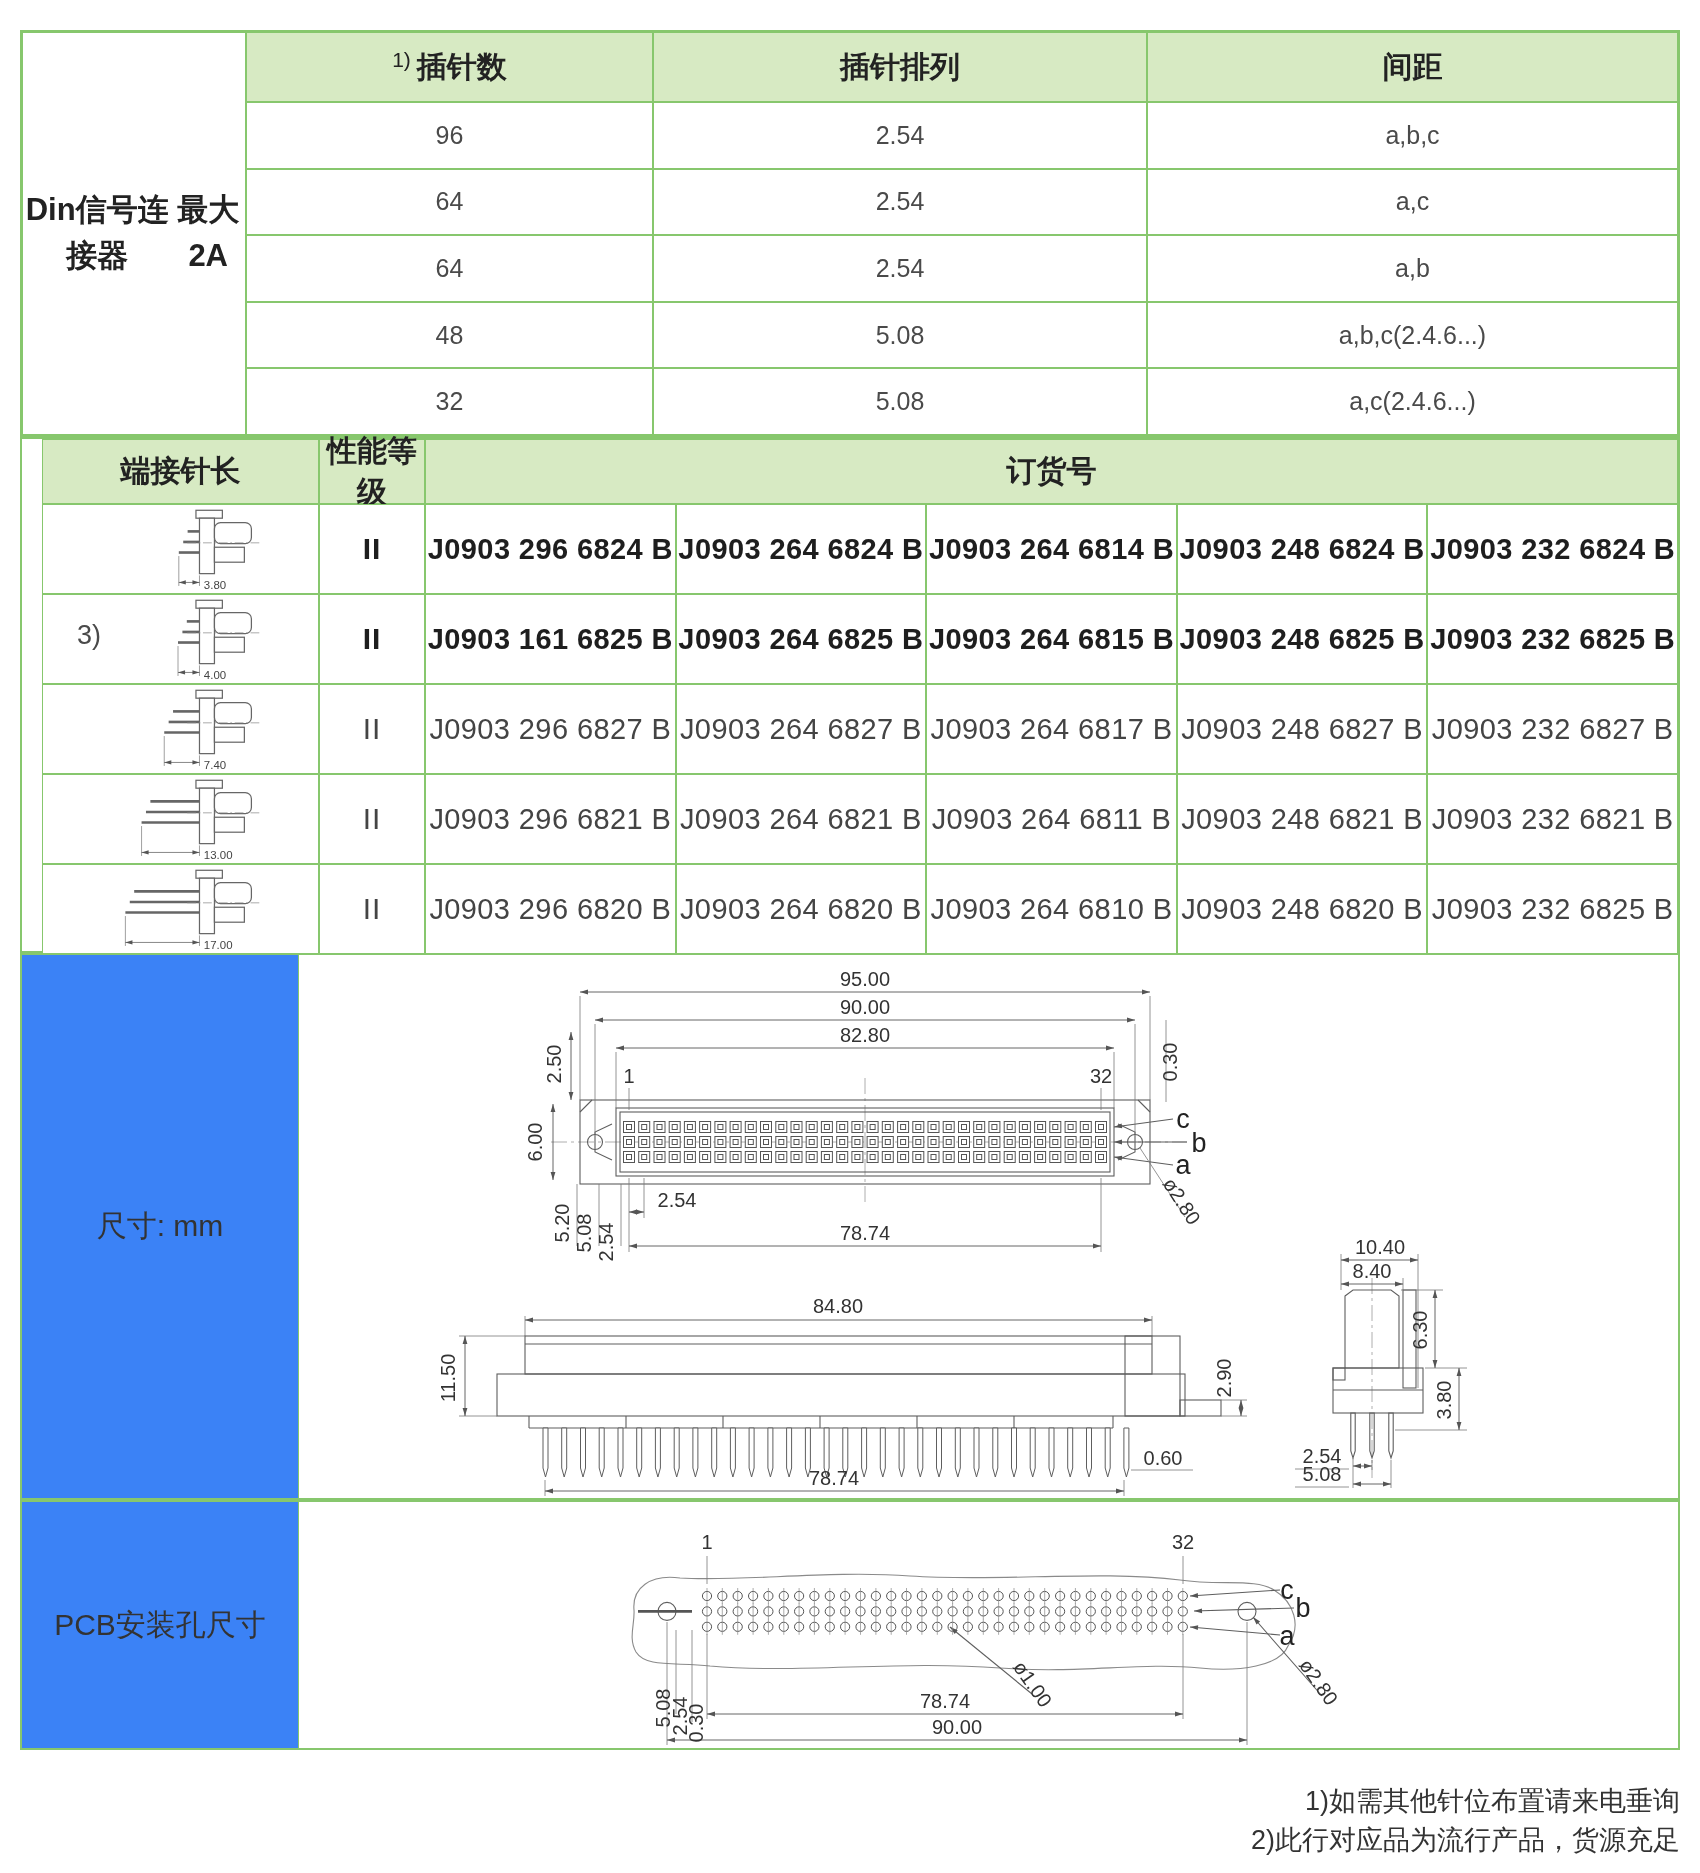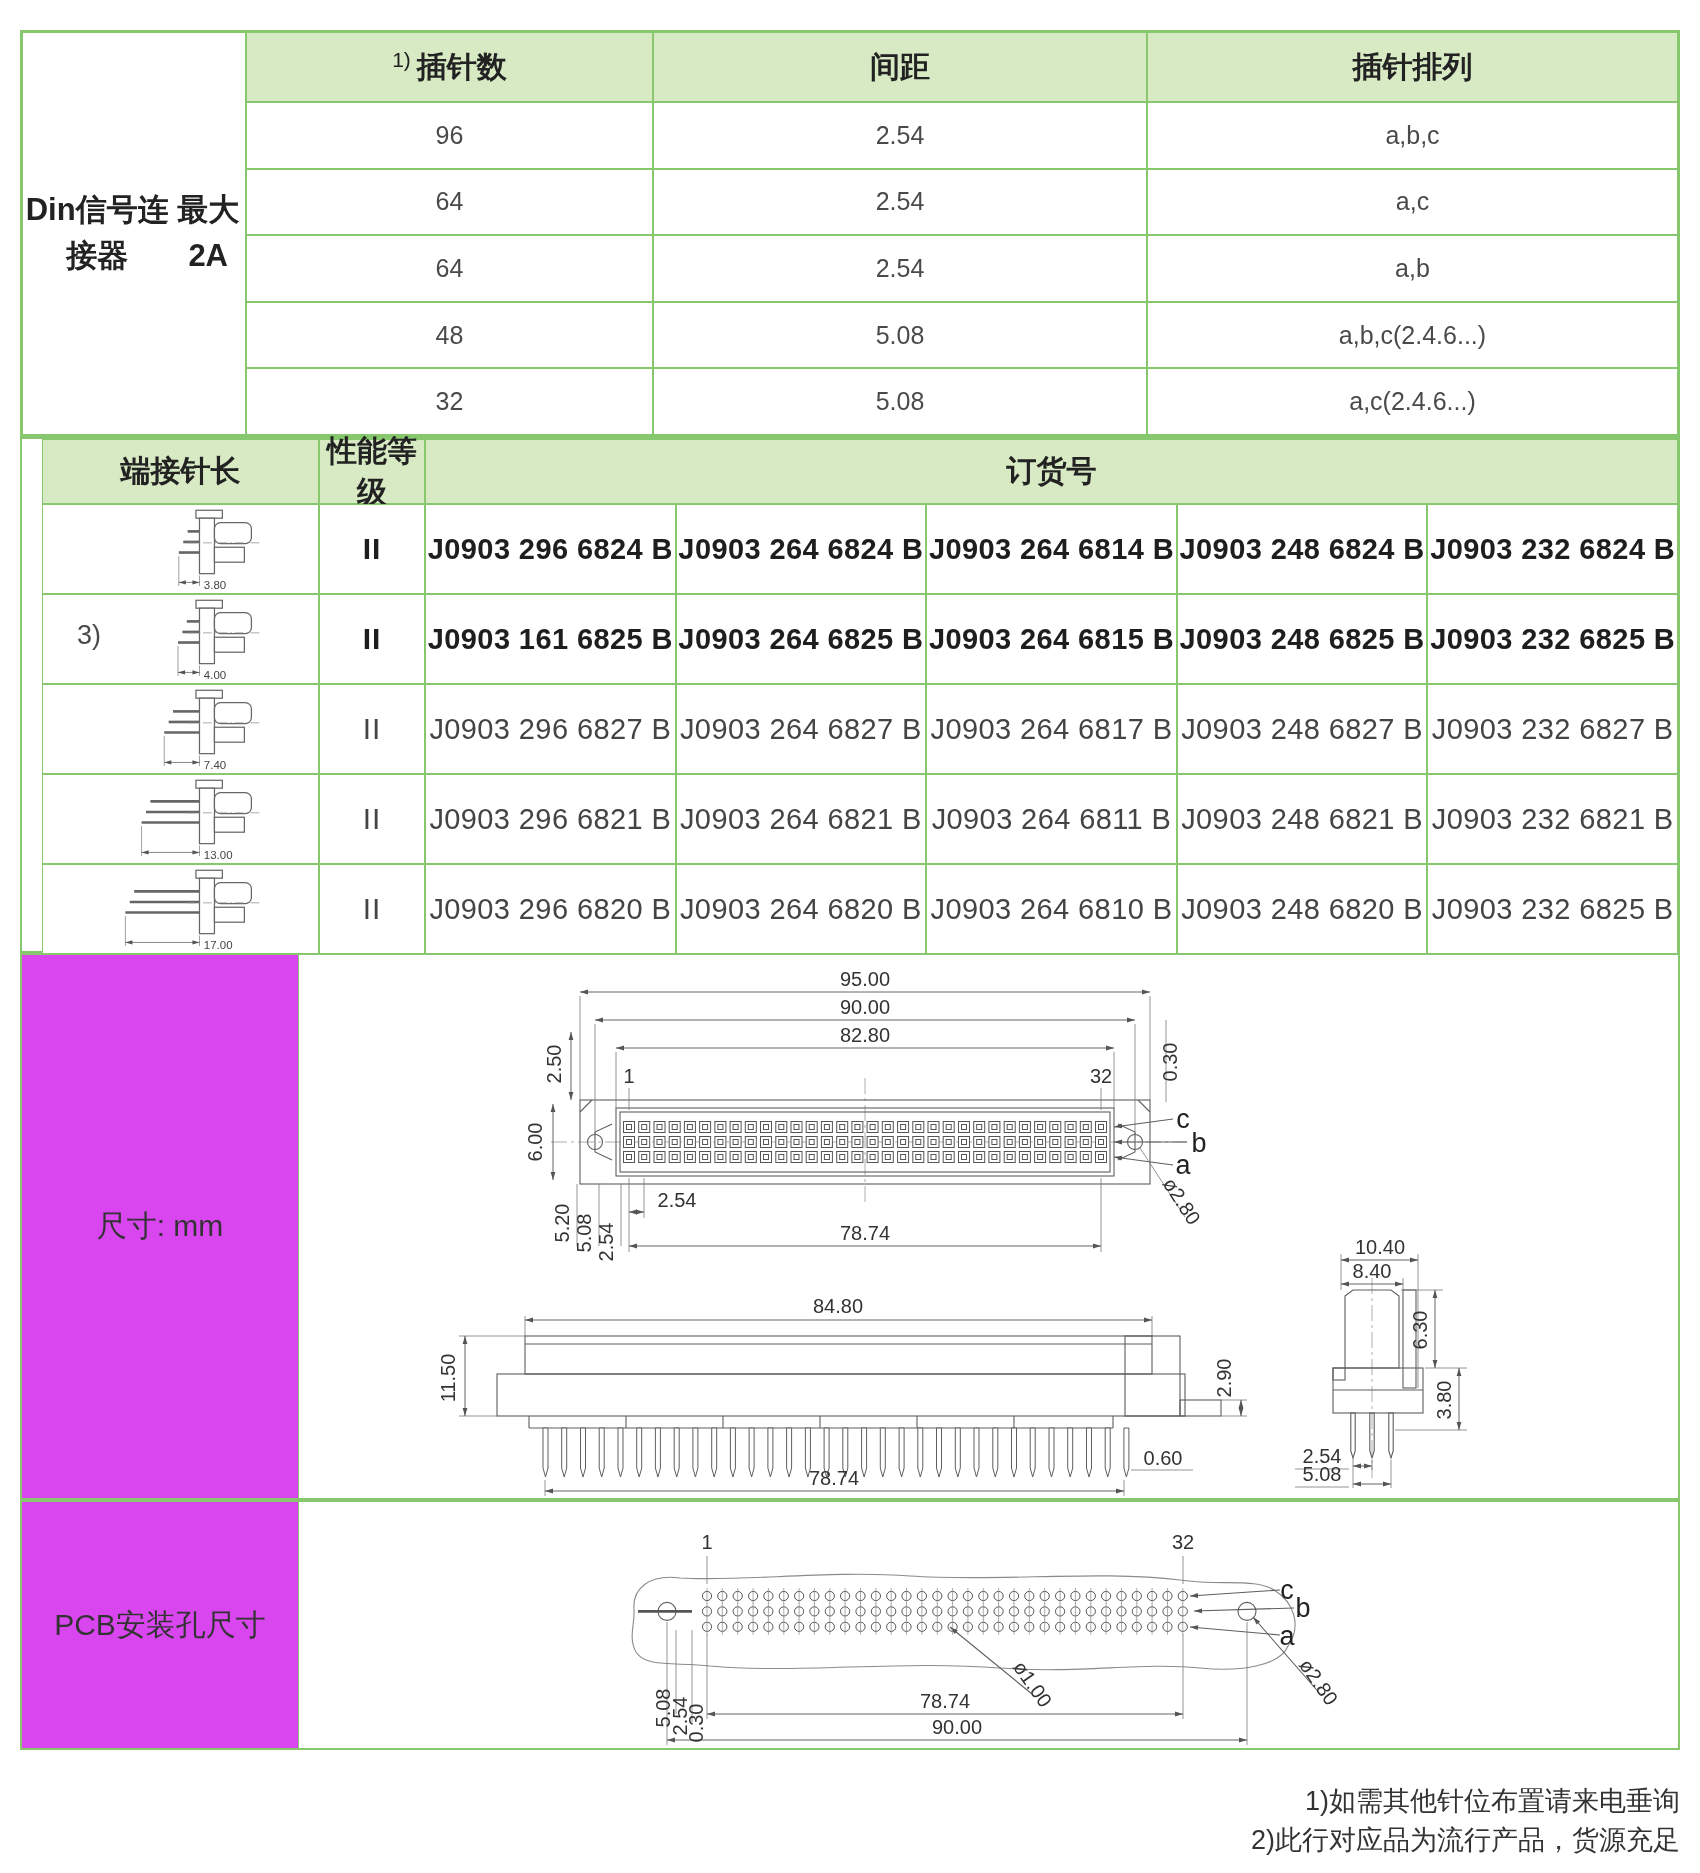--- a/index.html
+++ b/index.html
@@ -20,21 +20,21 @@
   .sup{font-size:21px; font-weight:normal; margin-right:6px; transform:translateY(-7px); display:inline-block;}
 
   .t2{left:20px; top:437px; width:1660px; height:516px;
       grid-template-columns:277px 106px repeat(5,1fr);
       grid-template-rows:65px repeat(5,1fr);padding-left:20px;}
   .t2 .ord{font-size:29px; color:#444; letter-spacing:.4px; white-space:nowrap;}
   .t2 .grade{font-size:30px; letter-spacing:1px; color:#444;}
   .t2 .b{font-weight:bold; color:#1e1e1e;}
   .note3{position:absolute; left:34px; top:50%; transform:translateY(-60%); font-size:27px; color:#4a4a4a;}
 
-  .sec{left:20px; width:1660px; position:absolute; display:grid; grid-template-columns:277px auto; border:2.5px solid var(--bd); background:#d946ef;}
+  .sec{left:20px; width:1660px; position:absolute; display:grid; grid-template-columns:277px auto; border:2.5px solid var(--bd); background:#3b82f6;}
   .sec-dim{top:953px; height:547px;}
   .sec-pcb{top:1500px; height:250px;}
   .sec .lbl{border-right:1px solid var(--bd); display:flex; align-items:center; justify-content:center; font-size:30px; color:#333;}
   .sec .area{background:#fff;}
 
   .footnotes{position:absolute; right:20px; top:1782px; text-align:right; font-size:27px; line-height:39px; color:#333;}
 
   
   svg.pin-icon{width:200px; height:88px; overflow:visible;}
   .pin-icon line{stroke:#666; stroke-width:3;}
@@ -66,22 +66,22 @@
 
   <div class="tbl t1">
     <div class="c prod">
       <div>Din信号连接器</div>
       <div>最大2A</div>
     </div>
     <div class="c hd">
       <span class="sup">1)</span>
       <span>插针数</span>
     </div>
+    <div class="c hd">插针排列</div>
     <div class="c hd">间距</div>
-    <div class="c hd">插针排列</div>
 
     <div class="c val">96</div>
     <div class="c val">2.54</div>
     <div class="c val">a,b,c</div>
 
     <div class="c val">64</div>
     <div class="c val">2.54</div>
     <div class="c val">a,c</div>
 
     <div class="c val">64</div>

